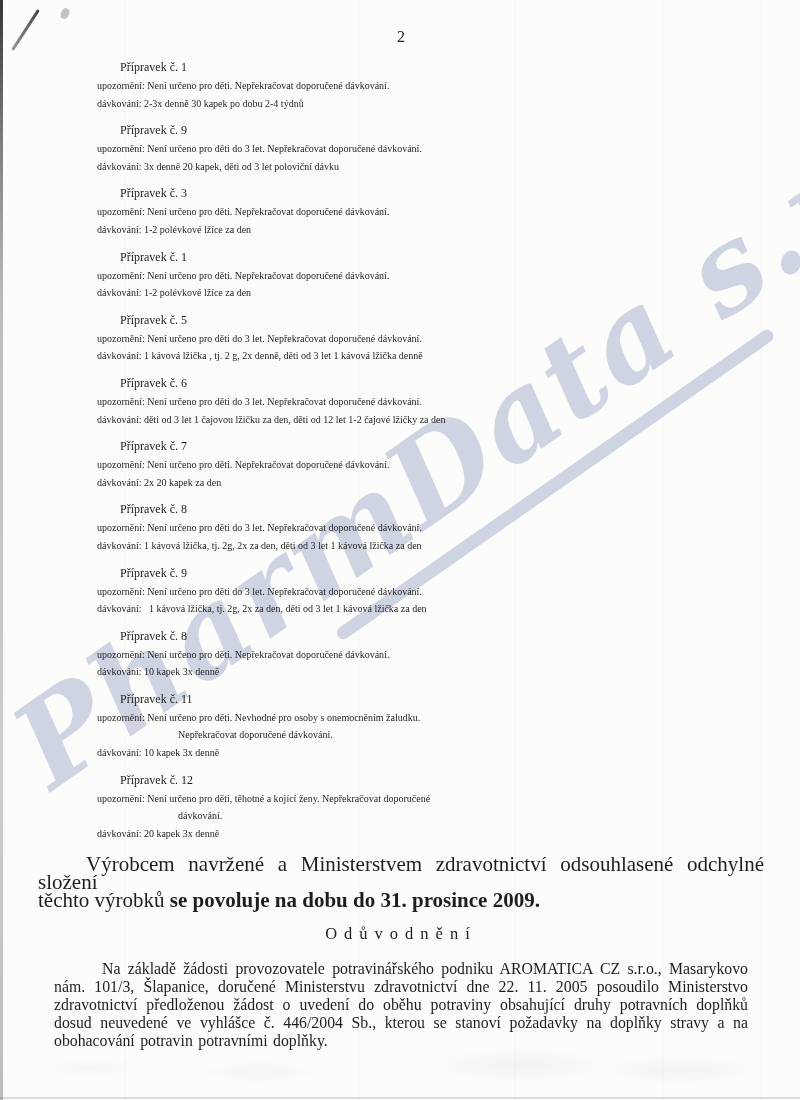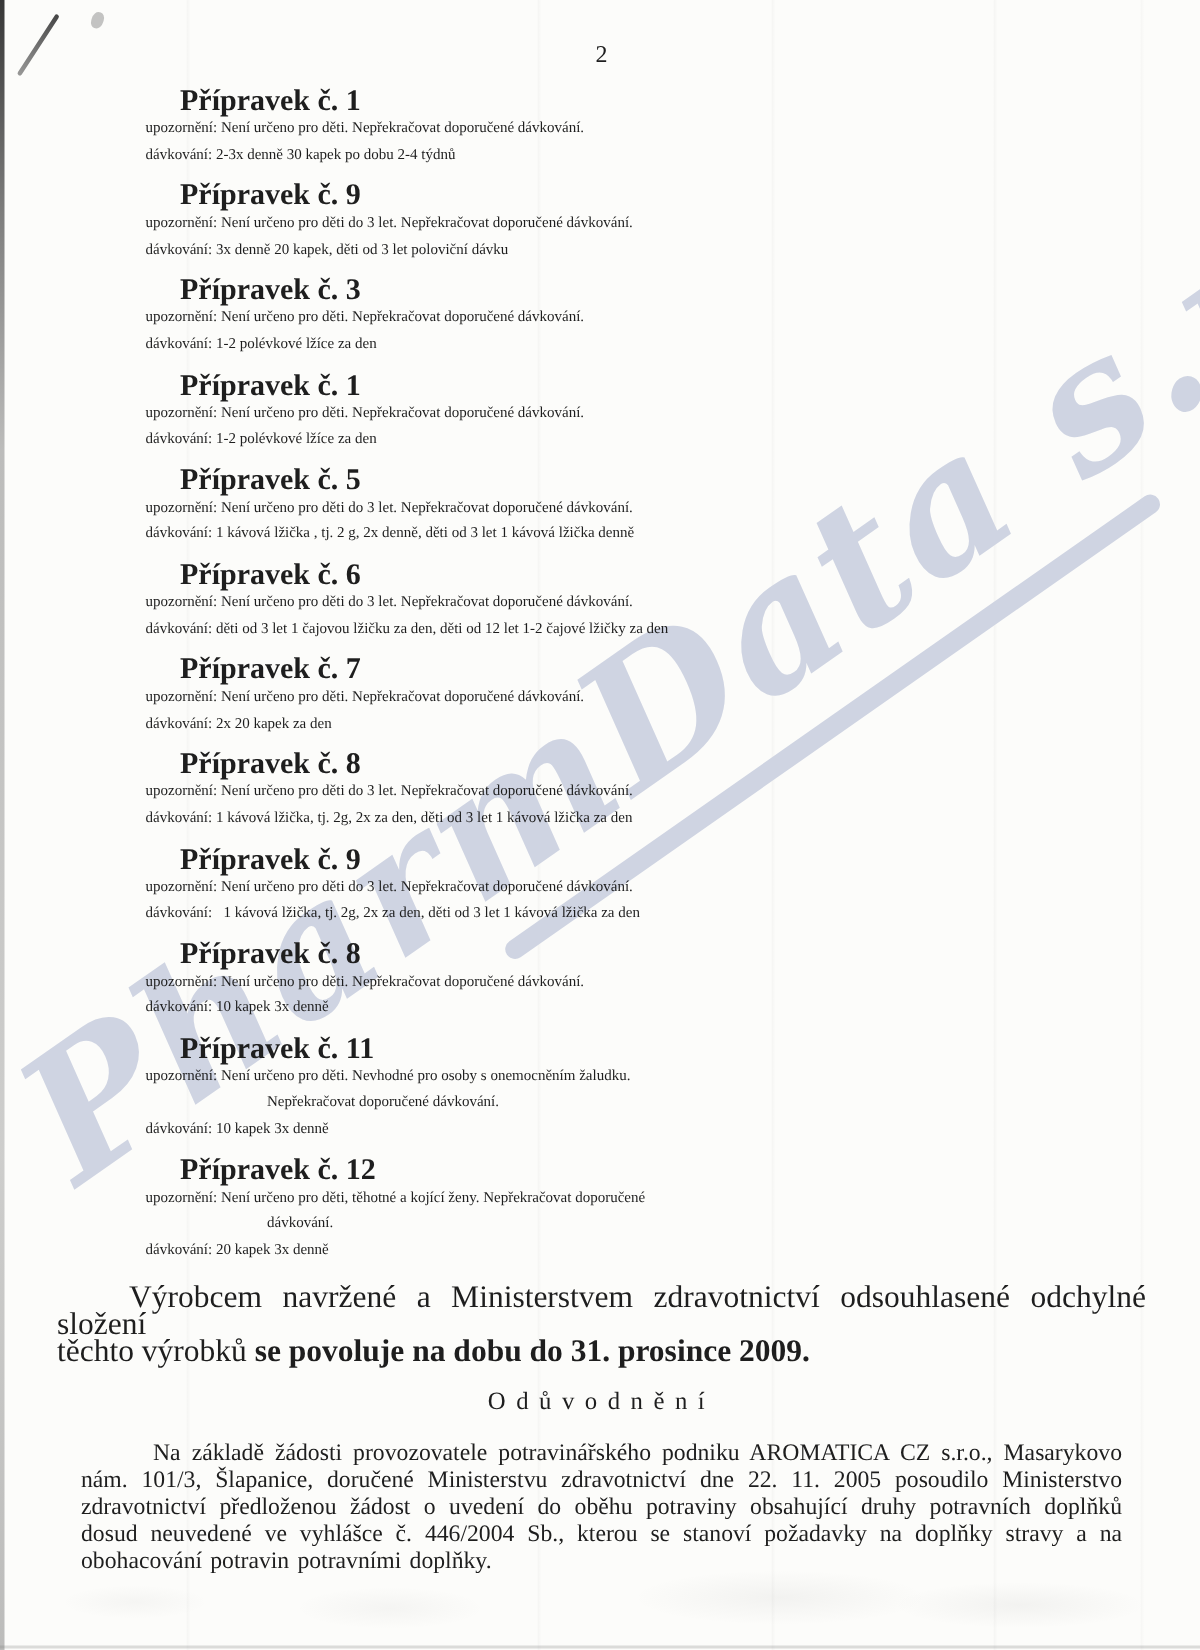--- a/index.html
+++ b/index.html
@@ -63,21 +63,21 @@
     position:absolute;left:338px;top:630px;width:530px;height:13px;z-index:1;
     transform:rotate(-35deg);transform-origin:left center;
     background:#cfd4e2;border-radius:8px;pointer-events:none;
   }
 
   .content{position:relative;z-index:2;padding:28px 36px 0 38px;}
   .page-number{text-align:center;font-size:16px;margin:0 0 12px 0;}
 
   .preps{padding-left:59px;padding-right:14px;}
   .prep{margin-bottom:9px;}
-  .prep-title{margin:0 0 1px 0;padding-left:23px;font-size:20px;font-weight:bold;line-height:18px;}
+  .prep-title{margin:0 0 1px 0;padding-left:23px;font-size:12px;font-weight:normal;line-height:18px;}
   .prep-line{font-size:10px;line-height:17.6px;white-space:pre-wrap;}
   .warning-cont{padding-left:81px;}
 
   .closing{margin:13px 0 0 0;font-size:21px;line-height:18px;}
   .closing .just-line{display:block;text-align:justify;text-align-last:justify;text-indent:48px;}
 
   .section-heading{
     margin:15px 0 11px 0;text-align:center;
     font-size:16.5px;font-weight:normal;letter-spacing:7px;
   }

